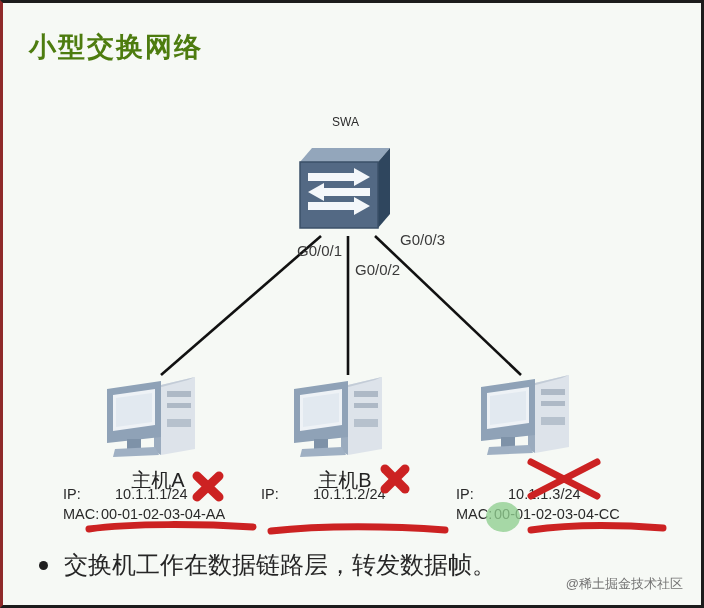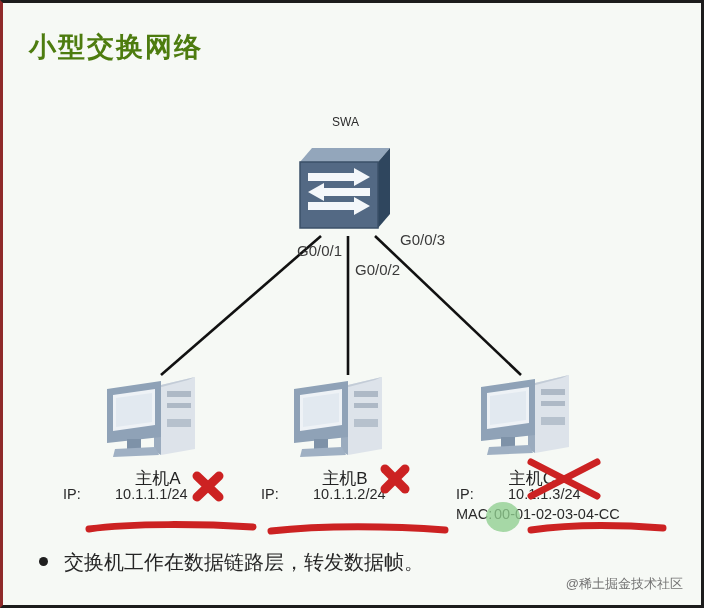--- a/index.html
+++ b/index.html
@@ -69,21 +69,21 @@
     position: absolute;
     width: 118px;
     height: 100px;
   }
   #host-a-icon { left: 96px; top: 360px; }
   #host-b-icon { left: 283px; top: 360px; }
   #host-c-icon { left: 470px; top: 358px; }
 
   .host-name {
     position: absolute;
-    font-size: 17px;
+    font-size: 20px;
     color: #232323;
     white-space: nowrap;
     text-align: center;
     width: 120px;
   }
   #host-a-name { left: 95px; top: 464px; }
   #host-b-name { left: 282px; top: 464px; }
   #host-c-name { left: 469px; top: 464px; }
 
   .host-info {
@@ -100,21 +100,21 @@
   #host-c-info { left: 453px; top: 481px; }
   .ip-row .key { width: 38px; }
   .ip-row .val { margin-left: 14px; }
   .mac-row .key { width: 38px; }
 
   
   #bullet-line {
     position: absolute;
     left: 36px;
     top: 546px;
-    font-size: 20px;
+    font-size: 24px;
     color: #262626;
     white-space: nowrap;
   }
   #bullet-dot {
     display: inline-block;
     width: 9px;
     height: 9px;
     border-radius: 50%;
     background: #1f1f1f;
     margin-right: 16px;
@@ -179,20 +179,23 @@
       <polygon points="17,35 53,30 53,59 17,64" fill="#e2e9f0"></polygon>
       <rect x="28" y="76" width="14" height="12" fill="#7e92a8"></rect>
       <polygon points="16,86 56,84 60,92 14,94" fill="#9fb0c3"></polygon>
     </g>
   </svg>
   <div class="host-name" id="host-a-name">主机A</div>
   <div class="host-info" id="host-a-info">
     <span class="row ip-row">
       <span class="key">IP:</span><span class="val">10.1.1.1/24</span>
     </span>
+    <span class="row mac-row">
+      <span class="key">MAC:</span><span class="val">00-01-02-03-04-AA</span>
+    </span>
   </div>
 
   <svg class="host-icon" id="host-b-icon" viewBox="0 0 118 100">
     <g>
       <polygon points="62,22 96,14 96,86 62,92" fill="#dde3ea"></polygon>
       <polygon points="62,22 62,92 55,88 55,26" fill="#9aabbe"></polygon>
       <polygon points="55,26 62,22 96,14 89,17" fill="#c3ccd7"></polygon>
       <rect x="68" y="28" width="24" height="6" fill="#aeb9c6"></rect>
       <rect x="68" y="40" width="24" height="5" fill="#aeb9c6"></rect>
       <rect x="68" y="56" width="24" height="8" fill="#b6c1cd"></rect>
@@ -222,21 +225,20 @@
       <rect x="68" y="56" width="24" height="8" fill="#b6c1cd"></rect>
     </g>
     <g>
       <polygon points="8,26 62,18 62,74 8,80" fill="#8fa2b7"></polygon>
       <polygon points="14,32 56,26 56,62 14,68" fill="#eef2f6"></polygon>
       <polygon points="17,35 53,30 53,59 17,64" fill="#e2e9f0"></polygon>
       <rect x="28" y="76" width="14" height="12" fill="#7e92a8"></rect>
       <polygon points="16,86 56,84 60,92 14,94" fill="#9fb0c3"></polygon>
     </g>
   </svg>
-  <div class="host-name" id="host-c-name">主机C</div>
   <div class="host-info" id="host-c-info">
     <span class="row ip-row">
       <span class="key">IP:</span><span class="val">10.1.1.3/24</span>
     </span>
     <span class="row mac-row">
       <span class="key">MAC:</span><span class="val">00-01-02-03-04-CC</span>
     </span>
   </div>
 
   <svg class="diagram-layer" viewBox="0 0 698 602">

